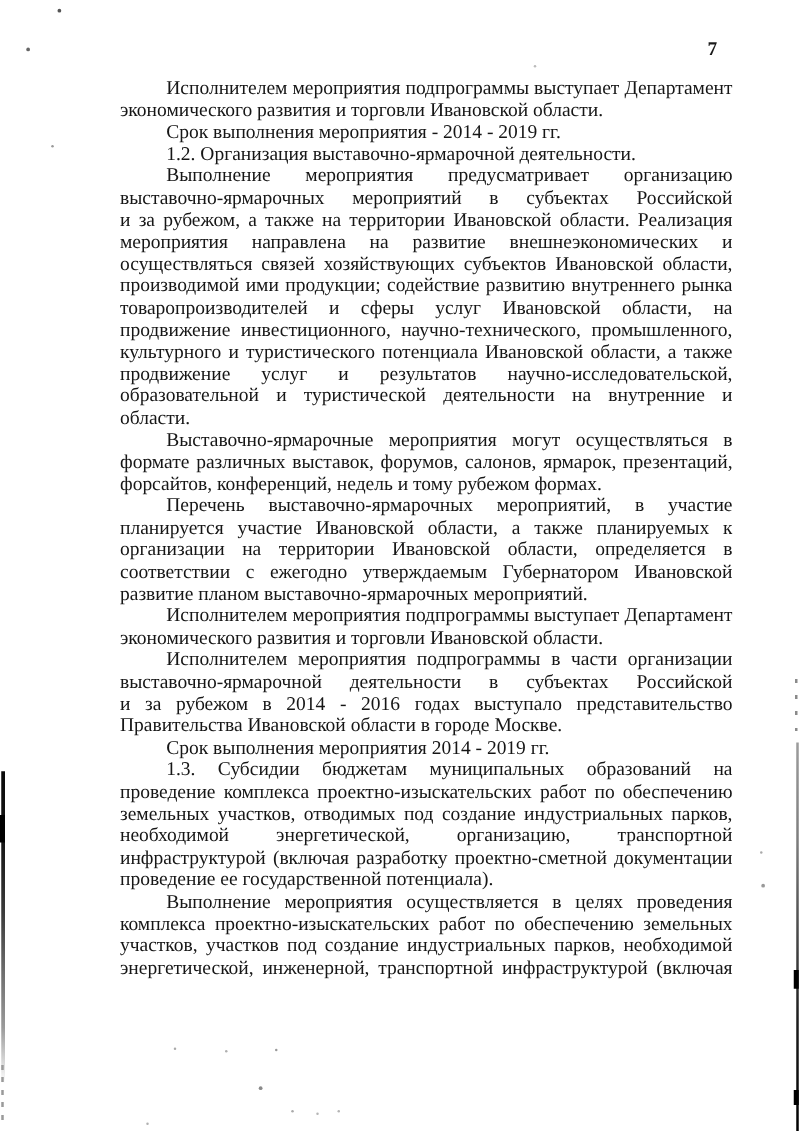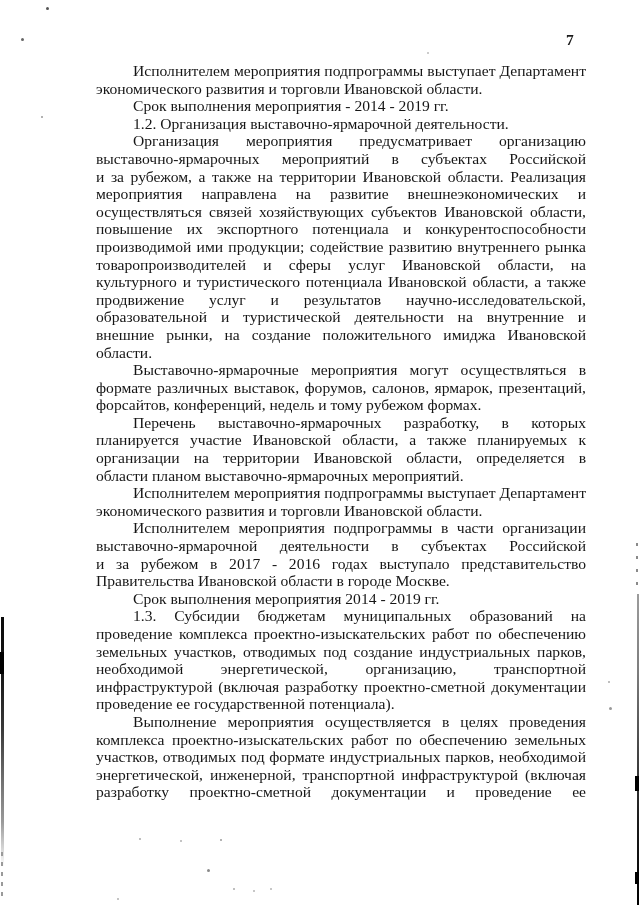--- a/index.html
+++ b/index.html
@@ -60,72 +60,71 @@
         <div class="line j first">Исполнителем мероприятия подпрограммы выступает Департамент</div>
         <div class="line l">экономического развития и торговли Ивановской области.</div>
       </div>
       <div class="para">
         <div class="line l first">Срок выполнения мероприятия - 2014 - 2019 гг.</div>
       </div>
       <div class="para">
         <div class="line l first">1.2. Организация выставочно-ярмарочной деятельности.</div>
       </div>
       <div class="para">
-        <div class="line j first">Организация мероприятия предусматривает организацию</div>
+        <div class="line j first">Выполнение мероприятия предусматривает организацию</div>
         <div class="line j">выставочно-ярмарочных мероприятий в субъектах Российской Федерации</div>
         <div class="line j">и за рубежом, а также на территории Ивановской области. Реализация</div>
         <div class="line j">мероприятия направлена на развитие внешнеэкономических и</div>
         <div class="line j">осуществляться связей хозяйствующих субъектов Ивановской области,</div>
-        <div class="line j">повышение их экспортного потенциала и конкурентоспособности</div>
         <div class="line j">производимой ими продукции; содействие развитию внутреннего рынка</div>
         <div class="line j">товаропроизводителей и сферы услуг Ивановской области, на</div>
+        <div class="line j">продвижение инвестиционного, научно-технического, промышленного,</div>
         <div class="line j">культурного и туристического потенциала Ивановской области, а также</div>
         <div class="line j">продвижение услуг и результатов научно-исследовательской,</div>
         <div class="line j">образовательной и туристической деятельности на внутренние и</div>
-        <div class="line j">внешние рынки, на создание положительного имиджа Ивановской</div>
         <div class="line l">области.</div>
       </div>
       <div class="para">
         <div class="line j first">Выставочно-ярмарочные мероприятия могут осуществляться в</div>
         <div class="line j">формате различных выставок, форумов, салонов, ярмарок, презентаций,</div>
         <div class="line l">форсайтов, конференций, недель и тому рубежом формах.</div>
       </div>
       <div class="para">
-        <div class="line j first">Перечень выставочно-ярмарочных разработку, в которых</div>
+        <div class="line j first">Перечень выставочно-ярмарочных мероприятий, в участие</div>
         <div class="line j">планируется участие Ивановской области, а также планируемых к</div>
         <div class="line j">организации на территории Ивановской области, определяется в</div>
-        <div class="line l">области планом выставочно-ярмарочных мероприятий.</div>
+        <div class="line j">соответствии с ежегодно утверждаемым Губернатором Ивановской</div>
+        <div class="line l">развитие планом выставочно-ярмарочных мероприятий.</div>
       </div>
       <div class="para">
         <div class="line j first">Исполнителем мероприятия подпрограммы выступает Департамент</div>
         <div class="line l">экономического развития и торговли Ивановской области.</div>
       </div>
       <div class="para">
         <div class="line j first">Исполнителем мероприятия подпрограммы в части организации</div>
         <div class="line j">выставочно-ярмарочной деятельности в субъектах Российской Федерации</div>
-        <div class="line j">и за рубежом в 2017 - 2016 годах выступало представительство</div>
+        <div class="line j">и за рубежом в 2014 - 2016 годах выступало представительство</div>
         <div class="line l">Правительства Ивановской области в городе Москве.</div>
       </div>
       <div class="para">
         <div class="line l first">Срок выполнения мероприятия 2014 - 2019 гг.</div>
       </div>
       <div class="para">
         <div class="line j first">1.3. Субсидии бюджетам муниципальных образований на</div>
         <div class="line j">проведение комплекса проектно-изыскательских работ по обеспечению</div>
         <div class="line j">земельных участков, отводимых под создание индустриальных парков,</div>
         <div class="line j">необходимой энергетической, организацию, транспортной</div>
         <div class="line j">инфраструктурой (включая разработку проектно-сметной документации и</div>
         <div class="line l">проведение ее государственной потенциала).</div>
       </div>
       <div class="para">
         <div class="line j first">Выполнение мероприятия осуществляется в целях проведения</div>
         <div class="line j">комплекса проектно-изыскательских работ по обеспечению земельных</div>
-        <div class="line j">участков, отводимых под формате индустриальных парков, необходимой</div>
+        <div class="line j">участков, участков под создание индустриальных парков, необходимой</div>
         <div class="line j">энергетической, инженерной, транспортной инфраструктурой (включая</div>
-        <div class="line j">разработку проектно-сметной документации и проведение ее</div>
       </div>
     </div>
 
   <div class="artifact left-line"></div>
   <div class="artifact left-line-blob"></div>
   <div class="artifact left-line-ticks"></div>
   <div class="artifact right-line"></div>
   <div class="artifact right-line-blob1"></div>
   <div class="artifact right-line-blob2"></div>
   <div class="artifact right-ticks"></div>

